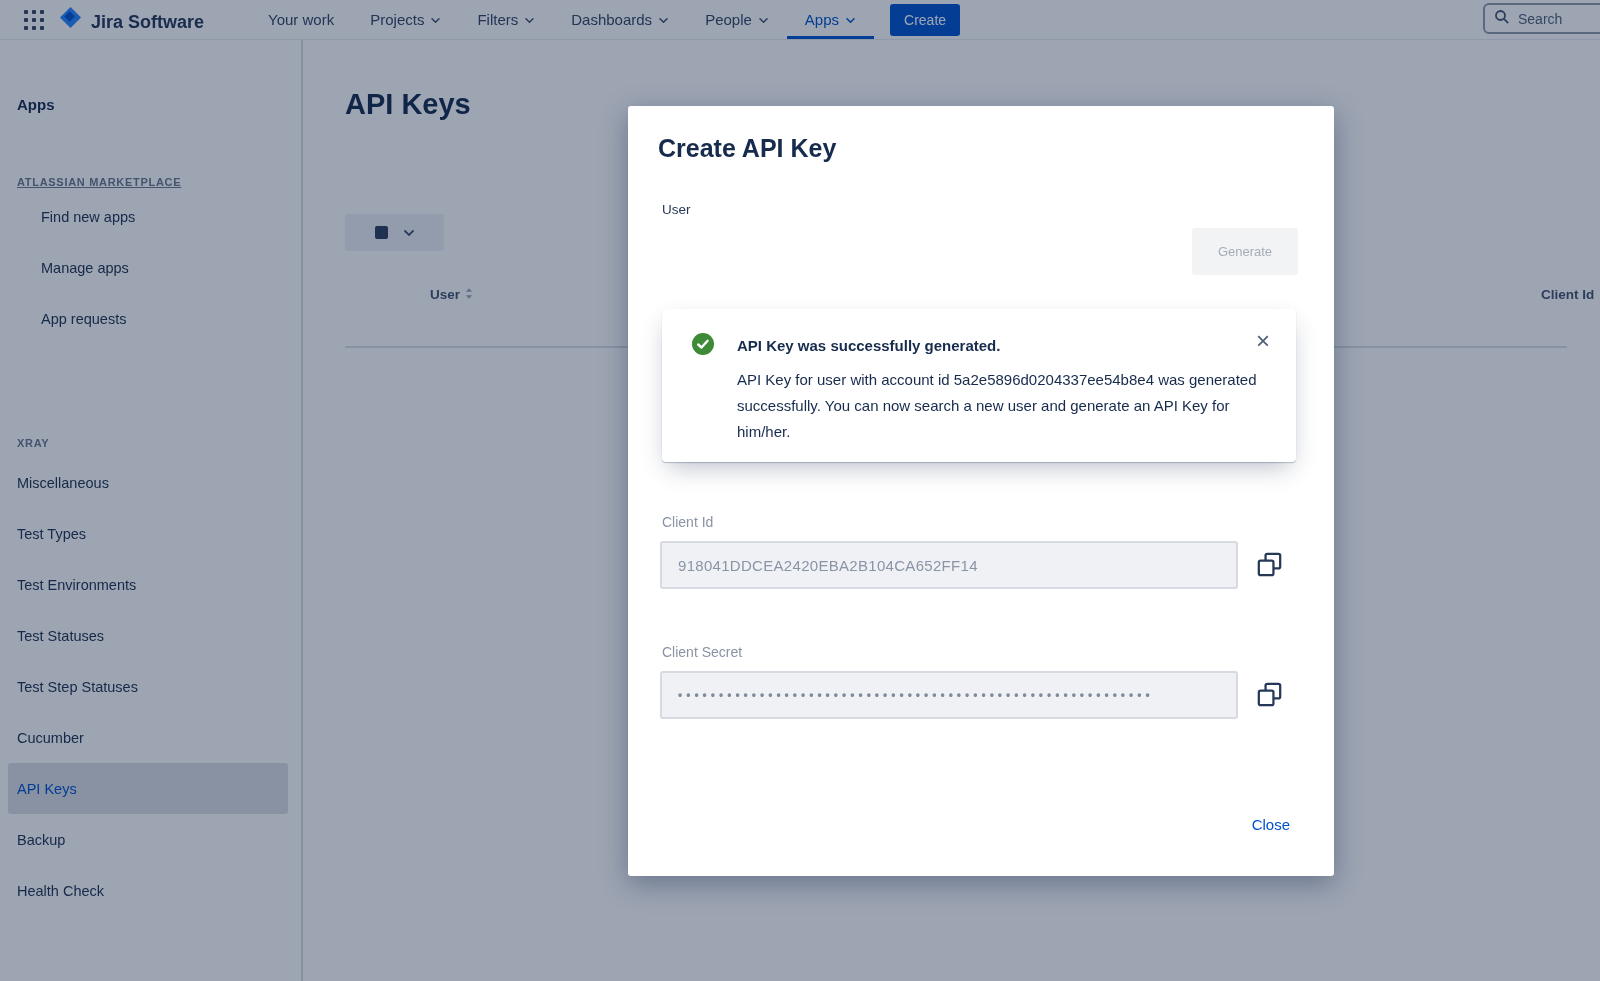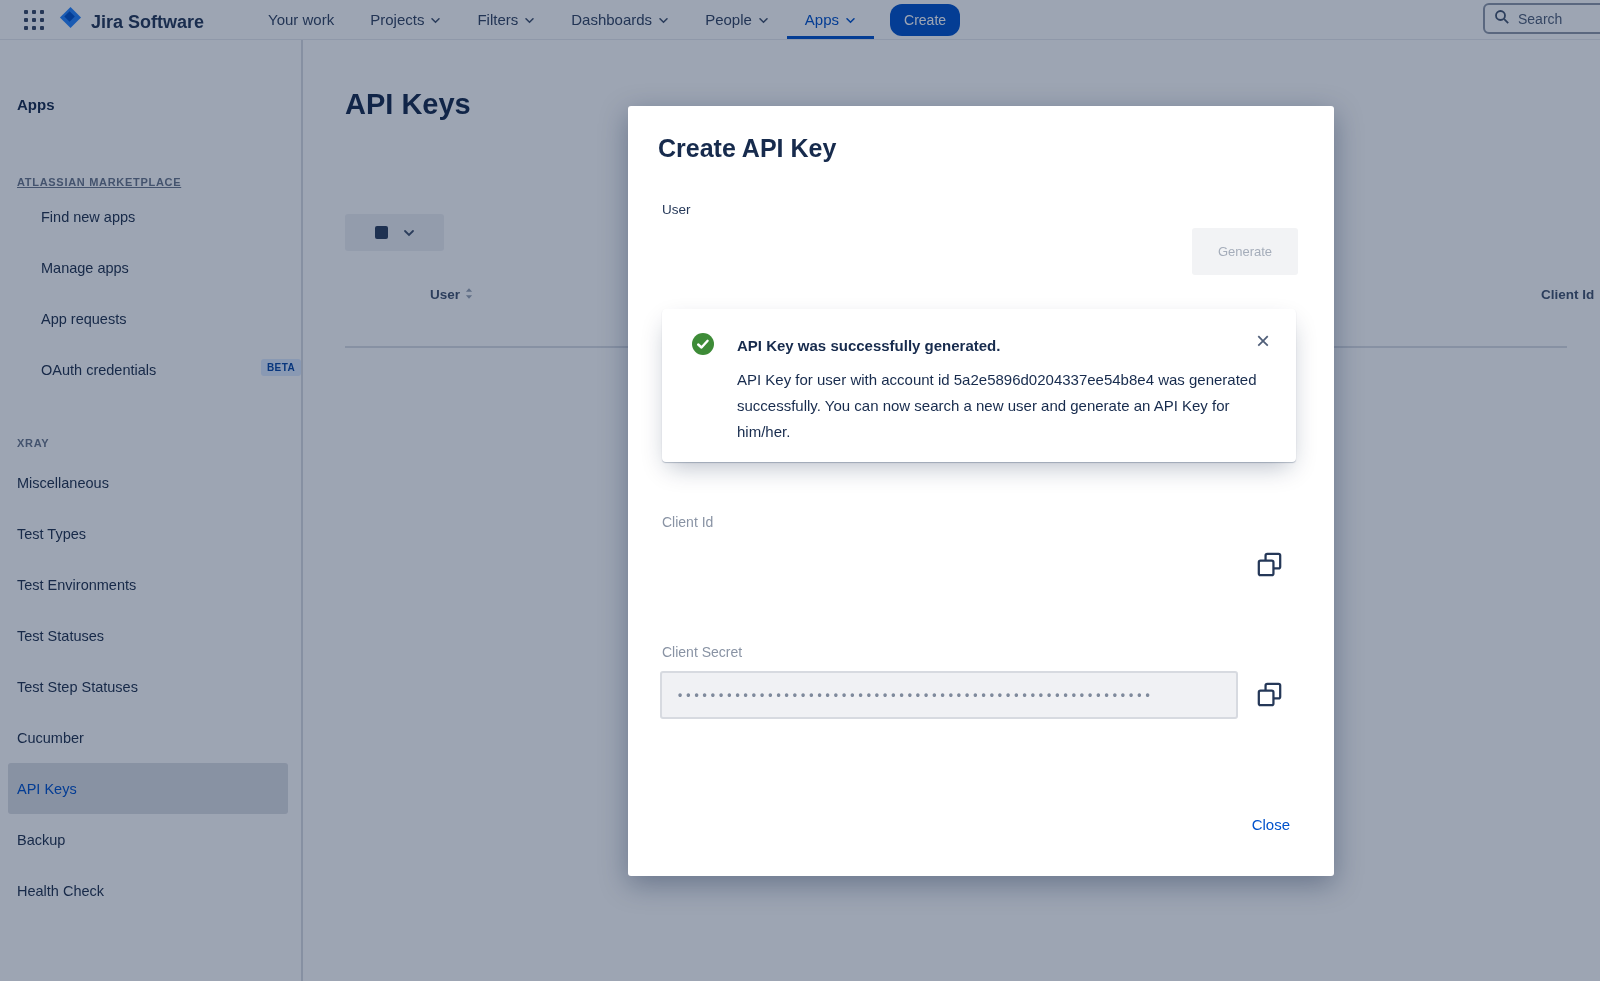--- a/index.html
+++ b/index.html
@@ -13,21 +13,21 @@
   .appswitcher { width:24px; height:24px; display:flex; align-items:center; justify-content:center; cursor:pointer; }
   .brand { display:flex; align-items:flex-end; gap:9px; margin-left:13px; margin-right:46px; cursor:pointer; }
   .brand-name { font-size:18px; font-weight:700; color:#253858; white-space:nowrap; }
   .navitems { display:flex; align-items:stretch; height:100%; }
   .navitem { display:flex; align-items:center; gap:6px; padding:0 18px; font-size:15px; font-weight:500;
     color:#344563; cursor:pointer; white-space:nowrap; }
   .navitem .chev { display:flex; align-items:center; color:#42526E; margin-top:2px; }
   .navitem.active { color:#0052CC; box-shadow:inset 0 -3px 0 #0052CC; }
   .navitem.active .chev { color:#0052CC; }
   .create-btn { margin-left:16px; background:#0052CC; color:#fff; font-size:14px; font-weight:500;
-    padding:8px 14px; border-radius:12px; border:none; cursor:pointer; font-family:inherit; }
+    padding:8px 14px; border-radius:3px; border:none; cursor:pointer; font-family:inherit; }
   .searchbox { position:absolute; left:1483px; top:3px; width:230px; height:31px; border:2px solid #8F98A8;
     border-radius:6px; display:flex; align-items:center; gap:8px; padding:0 9px; background:#fff; }
   .searchbox input { border:none; outline:none; font-size:14px; color:#344563; width:140px;
     background:transparent; font-family:inherit; }
   .searchbox input::placeholder { color:#505F79; }
 
   
   .sidebar { position:absolute; top:40px; left:0; width:303px; bottom:0; background:#fff;
     border-right:2px solid #D9DDE3; }
   .sidebar-title { position:absolute; left:17px; top:56px; font-size:15px; font-weight:600; color:#172B4D; }
@@ -191,24 +191,20 @@
     <ul class="sb-list sb-list-1">
       <li class="sb-item">
         <span>Find new apps</span>
       </li>
       <li class="sb-item">
         <span>Manage apps</span>
       </li>
       <li class="sb-item">
         <span>App requests</span>
       </li>
-      <li class="sb-item">
-        <span>OAuth credentials</span>
-        <span class="sb-badge">BETA</span>
-      </li>
     </ul>
 
     <div class="sb-section-heading sb-heading-2">XRAY</div>
     <ul class="sb-list sb-list-2">
       <li class="sb-item">
         <span>Miscellaneous</span>
       </li>
       <li class="sb-item">
         <span>Test Types</span>
       </li>
@@ -275,20 +271,23 @@
           <circle cx="11" cy="11" r="11" fill="#3D8B37"></circle>
           <path d="M6.2 11.5 L9.5 14.5 L15.6 7.8" stroke="#ffffff" stroke-width="2.4" fill="none" stroke-linecap="round" stroke-linejoin="round"></path>
         </svg>
       </span>
       <div class="flag-title">API Key was successfully generated.</div>
       <button class="flag-close">×</button>
       <div class="flag-body">API Key for user with account id 5a2e5896d0204337ee54b8e4 was generated successfully. You can now search a new user and generate an API Key for him/her.</div>
     </div>
 
     <div class="field-label lbl-client-id">Client Id</div>
+    <div class="input-ro input-client-id">
+      <span>918041DDCEA2420EBA2B104CA652FF14</span>
+    </div>
     <button class="copy-btn copy-1">
       <span>
         <svg width="27" height="27" viewBox="0 0 24 24" fill="none" stroke="#253858" stroke-width="2">
           <rect x="8.5" y="2.5" width="13" height="13" rx="1.5"></rect>
           <rect x="2.5" y="8.5" width="13" height="13" rx="1.5" fill="#ffffff"></rect>
         </svg>
       </span>
     </button>
 
     <div class="field-label lbl-client-secret">Client Secret</div>

